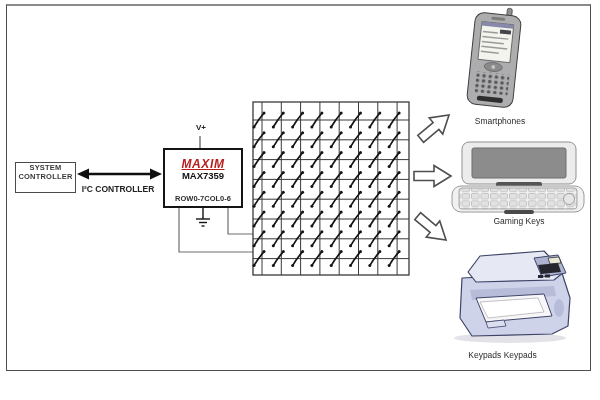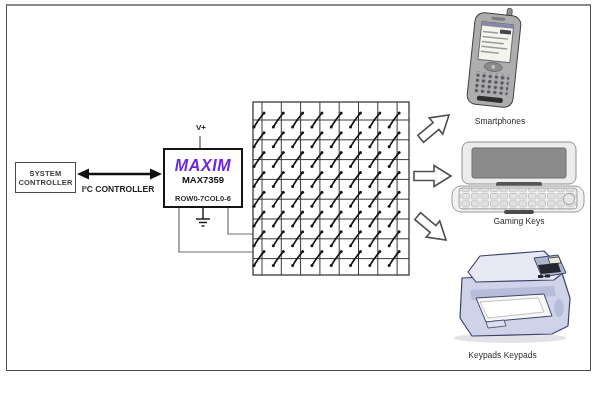--- a/index.html
+++ b/index.html
@@ -10,27 +10,27 @@
   #wires{position:absolute;left:0;top:0;width:600px;height:400px;}
   .abs{position:absolute;}
   .gridline{stroke:#3a3a3a;stroke-width:1;}
   .sw{stroke:#141414;stroke-width:1.7;fill:none;}
   .swdot{fill:#141414;}
   .net{stroke:#6f6f6f;stroke-width:1.2;fill:none;}
   .blackline{stroke:#0f0f0f;}
   .blockarrow{fill:#ffffff;stroke:#4f4f4f;stroke-width:1.6;stroke-linejoin:miter;}
   .outline{stroke:#3e4468;stroke-linejoin:round;}
   #sc-box{left:15px;top:162px;width:61px;height:31px;border:1px solid #4a4a4a;background:#fff;
-          box-sizing:border-box;display:flex;flex-direction:column;align-items:center;justify-content:center;
+          box-sizing:border-box;display:flex;flex-direction:column;align-items:center;
           font-size:7.5px;line-height:9px;letter-spacing:.2px;color:#3a3a3a;font-weight:600;text-align:center;}
   #vplus{left:189px;top:123px;width:24px;text-align:center;font-size:8px;font-weight:600;color:#222;}
   #bus-label{left:76px;top:184px;width:84px;text-align:center;font-size:8.5px;font-weight:600;color:#222;}
   #chip{left:163px;top:148px;width:80px;height:60px;border:2px solid #141414;background:#fff;
         box-sizing:border-box;text-align:center;}
-  #chip .brand{margin-top:7px;font-style:italic;font-weight:800;font-size:16px;letter-spacing:.6px;color:#6d28d9;}
+  #chip .brand{margin-top:7px;font-style:italic;font-weight:800;font-size:12px;letter-spacing:.6px;color:#b91c1c;text-decoration:underline;}
   #chip .part{font-weight:bold;font-size:9.5px;color:#101010;margin-top:-1px;}
   #chip .pins{position:absolute;left:3px;right:3px;bottom:3px;display:flex;justify-content:center;
         font-size:7.5px;font-weight:600;color:#2e2e2e;}
   .devlabel{font-size:8.5px;color:var(--devlabel,#2a2a2a);text-align:center;}
   #lbl-smartphones{left:462px;top:116px;width:76px;}
   #lbl-gaming{left:479px;top:216px;width:80px;}
   #lbl-printer{left:460px;top:350px;width:85px;}
   #caption{left:8px;top:377px;width:420px;font-family:"DejaVu Serif",serif;font-style:italic;
            font-weight:600;font-size:11px;color:var(--caption,#2a3763);}
 </style>

